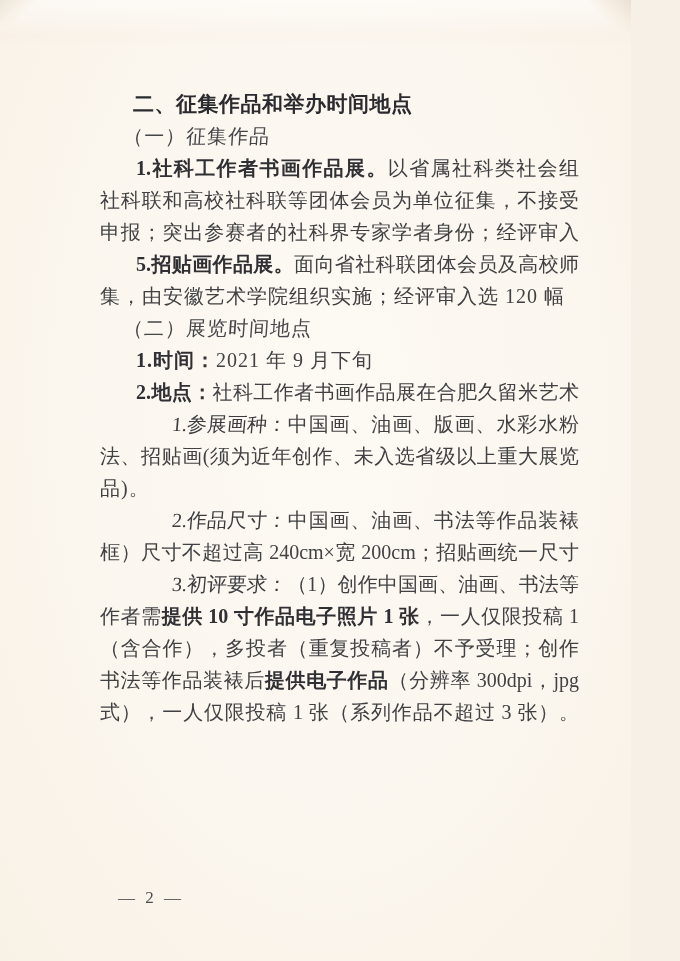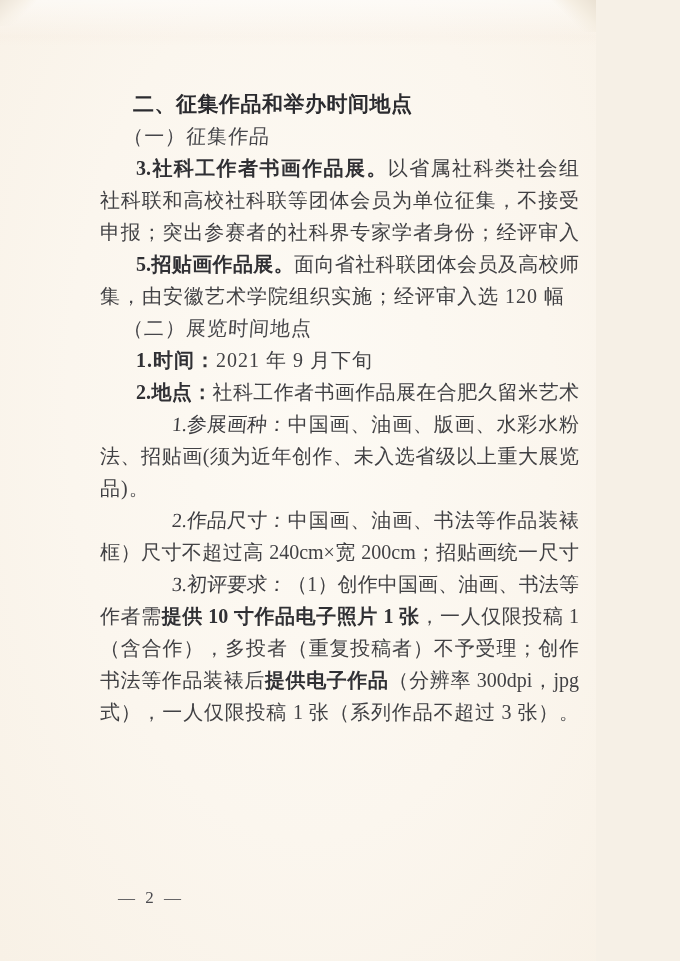--- a/index.html
+++ b/index.html
@@ -4,20 +4,21 @@
 <style>
   html,body{margin:0;padding:0;}
   body{
     width:680px;height:961px;
     font-family:"Liberation Serif","DejaVu Serif",serif;
     background:#f6f0e6;
   }
   .page{
     position:relative;width:596px;height:961px;overflow:hidden;
     background:radial-gradient(ellipse at 52% 42%, #fdfaf4 0%, #fbf6ee 55%, #f8f1e6 100%);
+    padding-left:35px;
   }
   
   .page::before{
     content:"";position:absolute;left:0;top:0;width:100%;height:46px;
     background:linear-gradient(180deg, rgba(255,255,255,0.5), rgba(235,210,195,0.06) 80%, transparent);
     pointer-events:none;
   }
   .corner-tl{
     position:absolute;top:0;left:0;width:36px;height:26px;
     background:linear-gradient(135deg, #ece4d8 0%, #f7f1e7 38%, rgba(255,255,255,0) 62%);
@@ -51,21 +52,21 @@
 </style>
 </head>
 <body>
 
 <div class="page">
   <div class="corner-tl"></div>
   <div class="corner-tr"></div>
   <div class="textblock" id="textblock">
       <div class="line head ind-h"><span class="">二、征集作品和举办时间地点</span></div>
       <div class="line ind-s kai-line"><span class="">（一）征集作品</span></div>
-      <div class="line ind-p just"><span class="b">3.社科工作者书画作品展。</span><span class="">以省属社科类社会组织、市</span></div>
+      <div class="line ind-p just"><span class="b">1.社科工作者书画作品展。</span><span class="">以省属社科类社会组织、市</span></div>
       <div class="line just"><span class="">社科联和高校社科联等团体会员为单位征集，不接受个人</span></div>
       <div class="line just"><span class="">申报；突出参赛者的社科界专家学者身份；经评审入选 100</span></div>
       <div class="line ind-p just"><span class="b">5.招贴画作品展。</span><span class="">面向省社科联团体会员及高校师生征</span></div>
       <div class="line"><span class="">集，由安徽艺术学院组织实施；经评审入选 120 幅作品。</span></div>
       <div class="line ind-s kai-line"><span class="">（二）展览时间地点</span></div>
       <div class="line ind-p"><span class="b">1.时间：</span><span class="">2021 年 9 月下旬</span></div>
       <div class="line ind-p just"><span class="b">2.地点：</span><span class="">社科工作者书画作品展在合肥久留米艺术馆举</span></div>
       <div class="line ind-p just"><span class=" k">1.参展画种：</span><span class="">中国画、油画、版画、水彩水粉画、书</span></div>
       <div class="line just"><span class="">法、招贴画(须为近年创作、未入选省级以上重大展览的作</span></div>
       <div class="line"><span class="">品)。</span></div>

